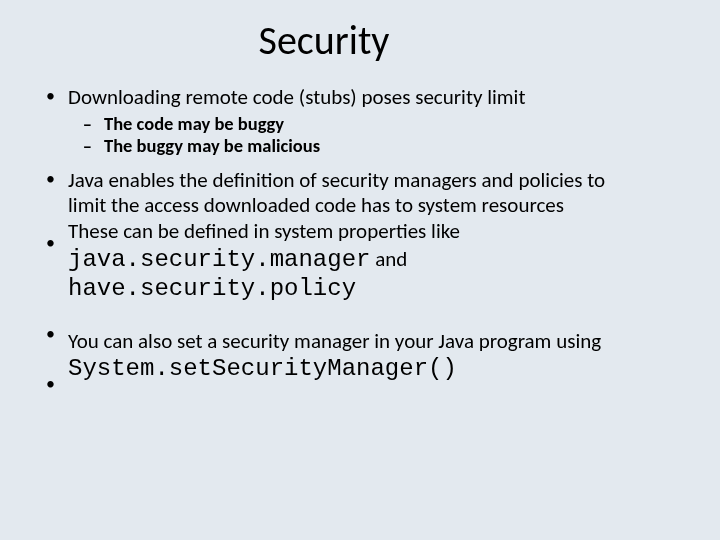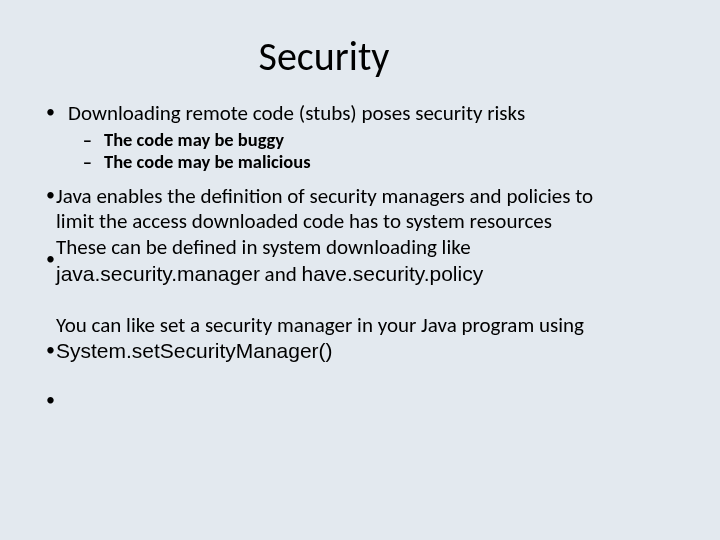--- a/index.html
+++ b/index.html
@@ -9,21 +9,21 @@
     height: 540px;
     background: #e3e9ef;
     font-family: Calibri, "Segoe UI", Arial, sans-serif;
     color: #000;
     overflow: hidden;
   }
   .slide {
     box-sizing: border-box;
     width: 648px;
     height: 540px;
-    padding: 28px 40px 20px 40px;
+    padding: 12px 40px 20px 40px;
   }
   .title {
     text-align: center;
     font-size: 40px;
     font-weight: 400;
     margin: 4px 0 20px 0;
   }
   .body {
     font-size: 21px;
     line-height: 1.22;
@@ -78,61 +78,61 @@
     padding-left: 6px;
     box-sizing: border-box;
     font-size: 18px;
     line-height: 1.3;
   }
   .stack-bullets div {
     position: absolute;
     left: 6px;
   }
   .stack-text {
-    margin-left: 16px;
+    margin-left: 28px;
   }
   .mono {
-    font-family: Liberation Sans, sans-serif;
-    font-size: 21px;
+    font-family: Liberation Mono, monospace;
+    font-size: 24px;
   }
 </style>
 </head>
 <body>
 
 <div class="slide">
 
   <div class="title">Security</div>
 
   <div class="body">
 
     <div class="row">
       <div class="bul1">•</div>
-      <div class="txt1">Downloading remote code (stubs) poses security risks</div>
+      <div class="txt1">Downloading remote code (stubs) poses security limit</div>
     </div>
 
     <div class="sub">
       <div class="subrow">
         <div class="bul2">–</div>
         <div class="txt2">The code may be buggy</div>
       </div>
       <div class="subrow">
         <div class="bul2">–</div>
-        <div class="txt2">The code may be malicious</div>
+        <div class="txt2">The buggy may be malicious</div>
       </div>
     </div>
 
     <div class="stack">
       <div class="stack-bullets">
         <div style="top:0px;">•</div>
         <div style="top:64px;">•</div>
         <div style="top:155px;">•</div>
         <div style="top:205px;">•</div>
       </div>
       <div class="stack-text">
         <span>Java enables the definition of security managers and policies to limit the access downloaded code has to system resources</span><br>
-        <span>These can be defined in system downloading like </span><span class="mono">java.security.manager</span><span> and </span><span class="mono">have.security.policy</span><br>
+        <span>These can be defined in system properties like </span><span class="mono">java.security.manager</span><span> and </span><span class="mono">have.security.policy</span><br>
         <br>
-        <span>You can like set a security manager in your Java program using </span><span class="mono">System.setSecurityManager()</span>
+        <span>You can also set a security manager in your Java program using </span><span class="mono">System.setSecurityManager()</span>
       </div>
     </div>
 
   </div>
 </div>
 
 </body></html>

